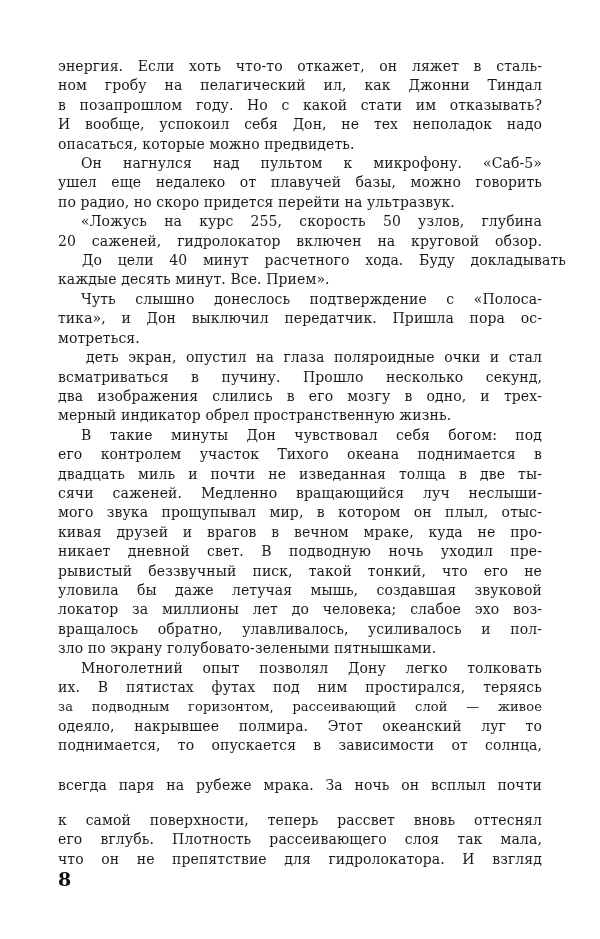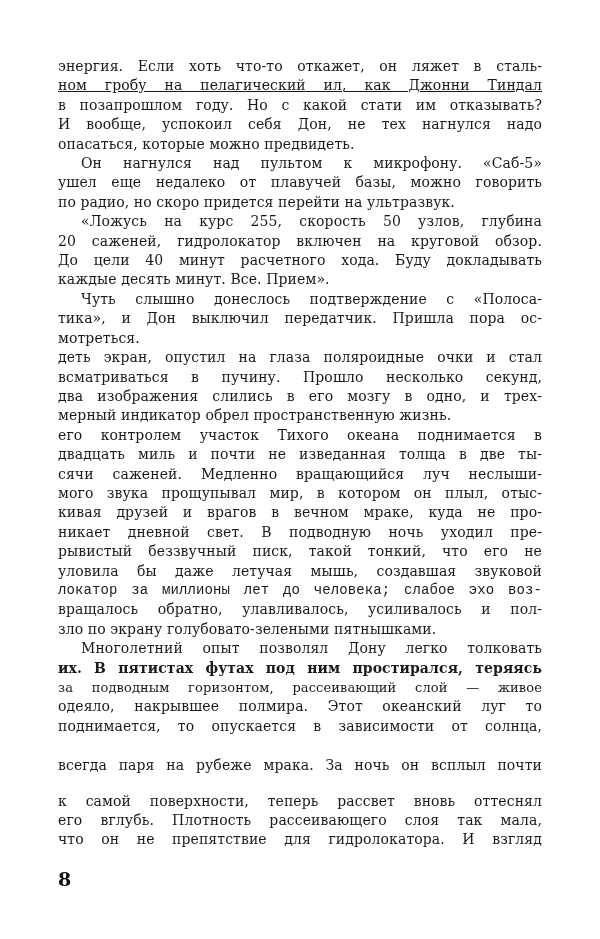--- a/index.html
+++ b/index.html
@@ -50,51 +50,52 @@
       font-weight: bold;
       font-size: 19px;
       color: #111111;
     }
   </style>
 </head>
 <body>
 
 <div class="page" id="page-body">
     <div class="line" style="height: 19.4146px; line-height: 19.4146px;"><span style="width: 100%;">энергия. Если хоть что-то откажет, он ляжет в сталь-</span></div>
-    <div class="line" style="height: 19.4146px; line-height: 19.4146px;"><span style="width: 100%; text-decoration: underline;">ном гробу на пелагический ил, как Джонни Тиндал</span></div>
+    <div class="line" style="height: 19.4146px; line-height: 19.4146px;"><span style="width: 100%;">ном гробу на пелагический ил, как Джонни Тиндал</span></div>
     <div class="line" style="height: 19.4146px; line-height: 19.4146px;"><span style="width: 100%;">в позапрошлом году. Но с какой стати им отказывать?</span></div>
-    <div class="line" style="height: 19.4146px; line-height: 19.4146px;"><span style="width: 100%;">И вообще, успокоил себя Дон, не тех нагнулся надо</span></div>
+    <div class="line" style="height: 19.4146px; line-height: 19.4146px;"><span style="width: 100%;">И вообще, успокоил себя Дон, не тех неполадок надо</span></div>
     <div class="line last" style="height: 19.4146px; line-height: 19.4146px;"><span style="width: 100%;">опасаться, которые можно предвидеть.</span></div>
     <div class="line indent" style="height: 19.4146px; line-height: 19.4146px;"><span style="width: 100%;">Он нагнулся над пультом к микрофону. «Саб-5»</span></div>
     <div class="line" style="height: 19.4146px; line-height: 19.4146px;"><span style="width: 100%;">ушел еще недалеко от плавучей базы, можно говорить</span></div>
     <div class="line last" style="height: 19.4146px; line-height: 19.4146px;"><span style="width: 100%;">по радио, но скоро придется перейти на ультразвук.</span></div>
     <div class="line indent" style="height: 19.4146px; line-height: 19.4146px;"><span style="width: 100%;">«Ложусь на курс 255, скорость 50 узлов, глубина</span></div>
     <div class="line" style="height: 19.4146px; line-height: 19.4146px;"><span style="width: 100%;">20 саженей, гидролокатор включен на круговой обзор.</span></div>
-    <div class="line" style="height: 19.4146px; line-height: 19.4146px;"><span style="width: 100%;">До цели 40 минут расчетного хода. Буду докладывать</span></div>
+    <div class="line" style="height: 19.4146px; line-height: 19.4146px;"><span style="width: 100%; margin-left: 24px;">До цели 40 минут расчетного хода. Буду докладывать</span></div>
     <div class="line last" style="height: 19.4146px; line-height: 19.4146px;"><span style="width: 100%;">каждые десять минут. Все. Прием».</span></div>
     <div class="line indent" style="height: 19.4146px; line-height: 19.4146px;"><span style="width: 100%;">Чуть слышно донеслось подтверждение с «Полоса-</span></div>
     <div class="line" style="height: 19.4146px; line-height: 19.4146px;"><span style="width: 100%;">тика», и Дон выключил передатчик. Пришла пора ос-</span></div>
     <div class="line last" style="height: 19.4146px; line-height: 19.4146px;"><span style="width: 100%;">мотреться.</span></div>
-    <div class="line" style="height: 19.4146px; line-height: 19.4146px;"><span style="width: 100%;">деть экран, опустил на глаза поляроидные очки и стал</span></div>
+    <div class="line" style="height: 19.4146px; line-height: 19.4146px; margin-left: 28px;"><span style="width: 100%;">деть экран, опустил на глаза поляроидные очки и стал</span></div>
     <div class="line" style="height: 19.4146px; line-height: 19.4146px;"><span style="width: 100%;">всматриваться в пучину. Прошло несколько секунд,</span></div>
     <div class="line" style="height: 19.4146px; line-height: 19.4146px;"><span style="width: 100%;">два изображения слились в его мозгу в одно, и трех-</span></div>
     <div class="line last" style="height: 19.4146px; line-height: 19.4146px;"><span style="width: 100%;">мерный индикатор обрел пространственную жизнь.</span></div>
+    <div class="line indent" style="height: 19.4146px; line-height: 19.4146px;"><span style="width: 100%;">В такие минуты Дон чувствовал себя богом: под</span></div>
     <div class="line" style="height: 19.4146px; line-height: 19.4146px;"><span style="width: 100%;">его контролем участок Тихого океана поднимается в</span></div>
     <div class="line" style="height: 19.4146px; line-height: 19.4146px;"><span style="width: 100%;">двадцать миль и почти не изведанная толща в две ты-</span></div>
     <div class="line" style="height: 19.4146px; line-height: 19.4146px;"><span style="width: 100%;">сячи саженей. Медленно вращающийся луч неслыши-</span></div>
     <div class="line" style="height: 19.4146px; line-height: 19.4146px;"><span style="width: 100%;">мого звука прощупывал мир, в котором он плыл, отыс-</span></div>
     <div class="line" style="height: 19.4146px; line-height: 19.4146px;"><span style="width: 100%;">кивая друзей и врагов в вечном мраке, куда не про-</span></div>
     <div class="line" style="height: 19.4146px; line-height: 19.4146px;"><span style="width: 100%;">никает дневной свет. В подводную ночь уходил пре-</span></div>
     <div class="line" style="height: 19.4146px; line-height: 19.4146px;"><span style="width: 100%;">рывистый беззвучный писк, такой тонкий, что его не</span></div>
     <div class="line" style="height: 19.4146px; line-height: 19.4146px;"><span style="width: 100%;">уловила бы даже летучая мышь, создавшая звуковой</span></div>
-    <div class="line" style="height: 19.4146px; line-height: 19.4146px; font-family: Liberation Mono, monospace;"><span style="width: 100%;">локатор за миллионы лет до человека; слабое эхо воз-</span></div>
+    <div class="line" style="height: 19.4146px; line-height: 19.4146px;"><span style="width: 100%;">локатор за миллионы лет до человека; слабое эхо воз-</span></div>
     <div class="line" style="height: 19.4146px; line-height: 19.4146px;"><span style="width: 100%;">вращалось обратно, улавливалось, усиливалось и пол-</span></div>
     <div class="line last" style="height: 19.4146px; line-height: 19.4146px;"><span style="width: 100%;">зло по экрану голубовато-зелеными пятнышками.</span></div>
     <div class="line indent" style="height: 19.4146px; line-height: 19.4146px;"><span style="width: 100%;">Многолетний опыт позволял Дону легко толковать</span></div>
-    <div class="line" style="height: 19.4146px; line-height: 19.4146px;"><span style="width: 100%; font-weight: bold;">их. В пятистах футах под ним простирался, теряясь</span></div>
+    <div class="line" style="height: 19.4146px; line-height: 19.4146px;"><span style="width: 100%;">их. В пятистах футах под ним простирался, теряясь</span></div>
     <div class="line" style="height: 19.4146px; line-height: 19.4146px; font-size: 13px;"><span style="width: 100%;">за подводным горизонтом, рассеивающий слой — живое</span></div>
     <div class="line" style="height: 19.4146px; line-height: 19.4146px;"><span style="width: 100%;">одеяло, накрывшее полмира. Этот океанский луг то</span></div>
     <div class="line" style="height: 19.4146px; line-height: 19.4146px;"><span style="width: 100%;">поднимается, то опускается в зависимости от солнца,</span></div>
     <div class="line" style="height: 19.4146px; line-height: 19.4146px;"><span style="width: 100%; margin-top: 20px;">всегда паря на рубеже мрака. За ночь он всплыл почти</span></div>
     <div class="line" style="height: 19.4146px; line-height: 19.4146px; margin-top: 36px;"><span style="width: 100%;">к самой поверхности, теперь рассвет вновь оттеснял</span></div>
     <div class="line" style="height: 19.4146px; line-height: 19.4146px;"><span style="width: 100%;">его вглубь. Плотность рассеивающего слоя так мала,</span></div>
     <div class="line" style="height: 19.4146px; line-height: 19.4146px;"><span style="width: 100%;">что он не препятствие для гидролокатора. И взгляд</span></div>
   </div>
 <div class="page-number">8</div>
 

